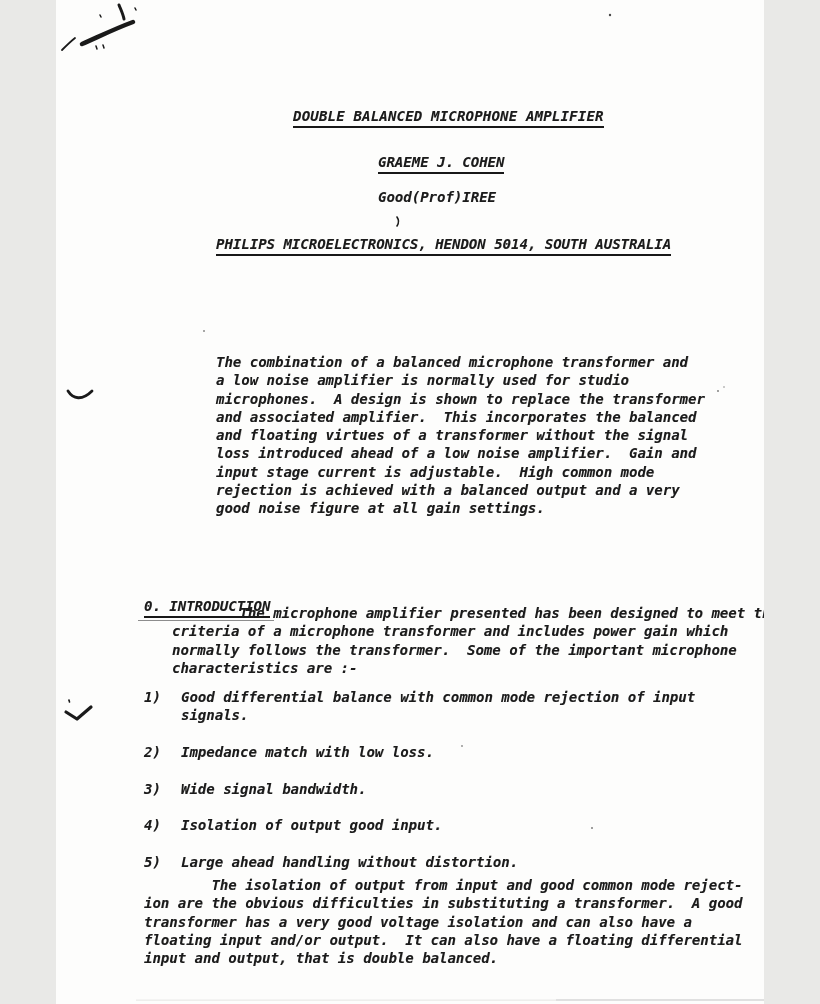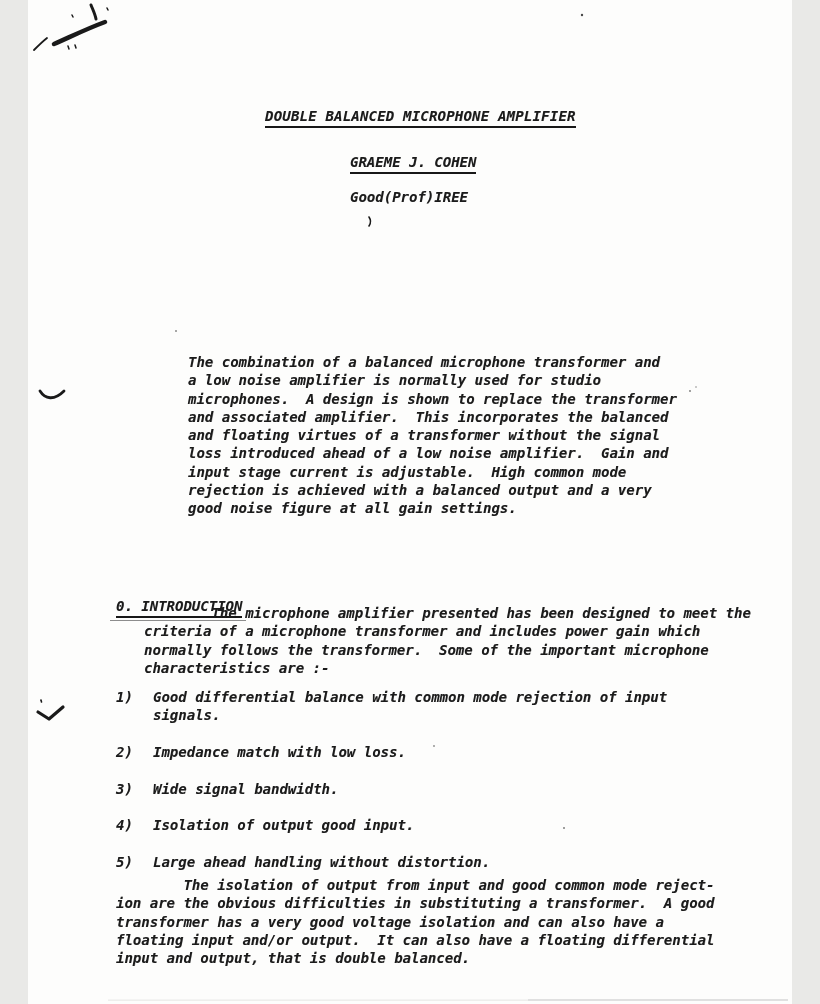--- a/index.html
+++ b/index.html
@@ -1,18 +1,18 @@
 <!DOCTYPE html>
 <html><head>
 <meta charset="utf-8">
 <style>
   html,body { margin:0; padding:0; background:#e9e9e7; }
   .page {
     position:relative;
-    width:764px; height:1004px;
+    width:708px; height:1004px;
     margin:0 auto;
     background:#fdfdfc;
     overflow:hidden;
     font-family:"DejaVu Sans Mono", monospace;
     font-style:italic;
     font-weight:bold;
     color:#1b1b1b;
     font-size:14px;
     line-height:18.3px;
     text-shadow:0.3px 0.3px 0 rgba(10,10,10,0.35);
@@ -87,20 +87,23 @@
   </div>
 
   <div class="abs author-line">
     <span class="u">GRAEME J. COHEN</span>
   </div>
 
   <div class="abs cred-line">
     <span>Good(Prof)IREE</span>
   </div>
 
+  <div class="abs affil-line">
+    <span class="u">PHILIPS MICROELECTRONICS, HENDON 5014, SOUTH AUSTRALIA</span>
+  </div>
 
   <div class="abs abstract pre">The combination of a balanced microphone transformer and
 a low noise amplifier is normally used for studio
 microphones.  A design is shown to replace the transformer
 and associated amplifier.  This incorporates the balanced
 and floating virtues of a transformer without the signal
 loss introduced ahead of a low noise amplifier.  Gain and
 input stage current is adjustable.  High common mode
 rejection is achieved with a balanced output and a very
 good noise figure at all gain settings.</div>

